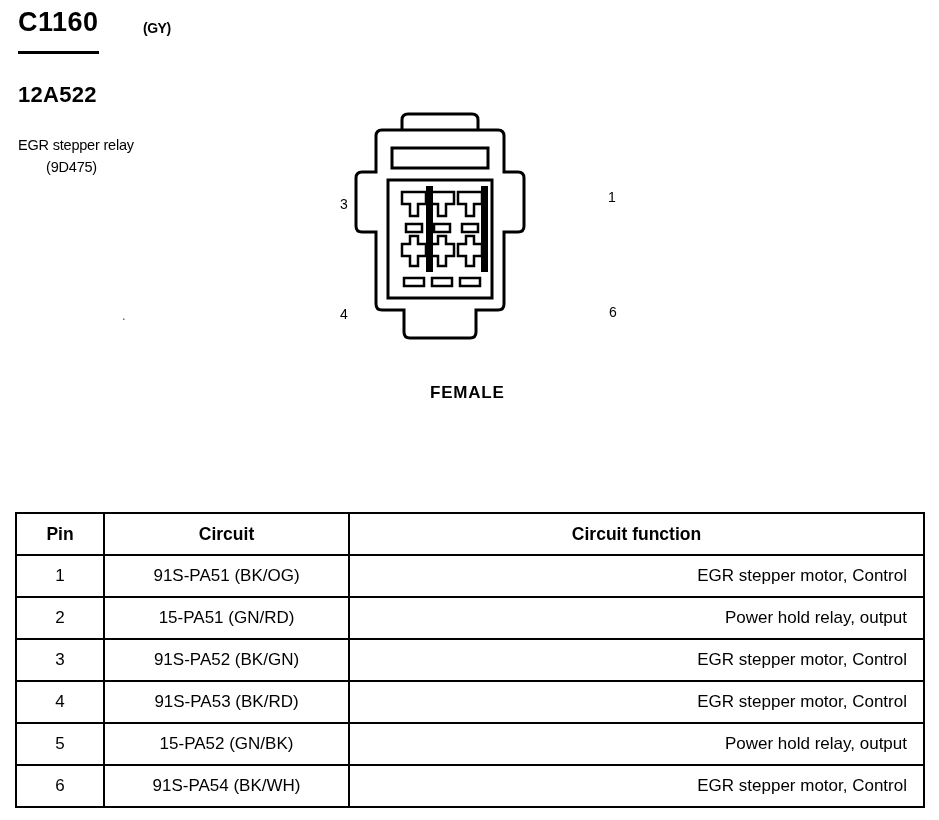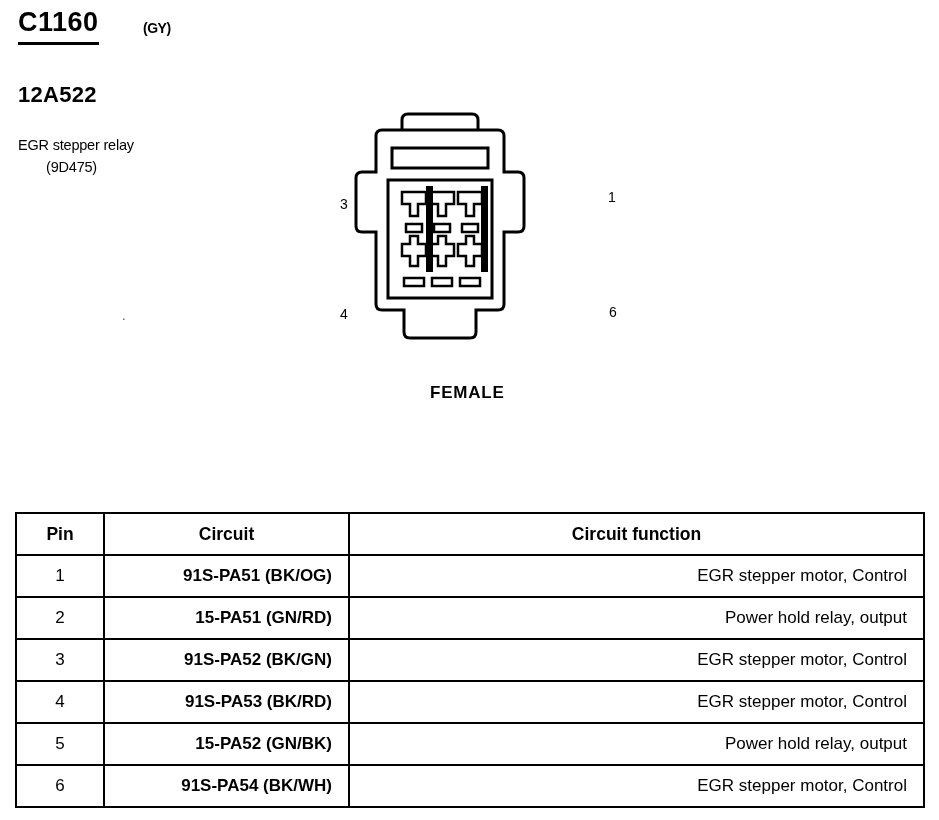--- a/index.html
+++ b/index.html
@@ -18,21 +18,21 @@
 
   
   .conn-id {
     position: absolute;
     left: 18px;
     top: 8px;
     font-size: 27px;
     font-weight: bold;
     letter-spacing: 0.5px;
     border-bottom: 3px solid #000;
-    padding-bottom: 6px;
+    padding-bottom: 15px;
     line-height: 1.05;
   }
   .conn-color {
     position: absolute;
     left: 143px;
     top: 20px;
     font-size: 14px;
     font-weight: bold;
     letter-spacing: -0.5px;
   }
@@ -112,22 +112,21 @@
     font-size: 17.5px;
   }
   .col-pin { width: 88px; }
   .col-circuit { width: 245px; }
   .col-func { width: 575px; }
 
   .cell-pin {
     text-align: center;
   }
   .cell-circuit {
-    text-align: right;
-    font-weight: bold;
+    text-align: center;
   }
   .cell-func {
     text-align: right;
     padding-left: 14px;
   }
 </style>
 </head>
 <body>
 
 <div class="conn-id">C1160</div>

